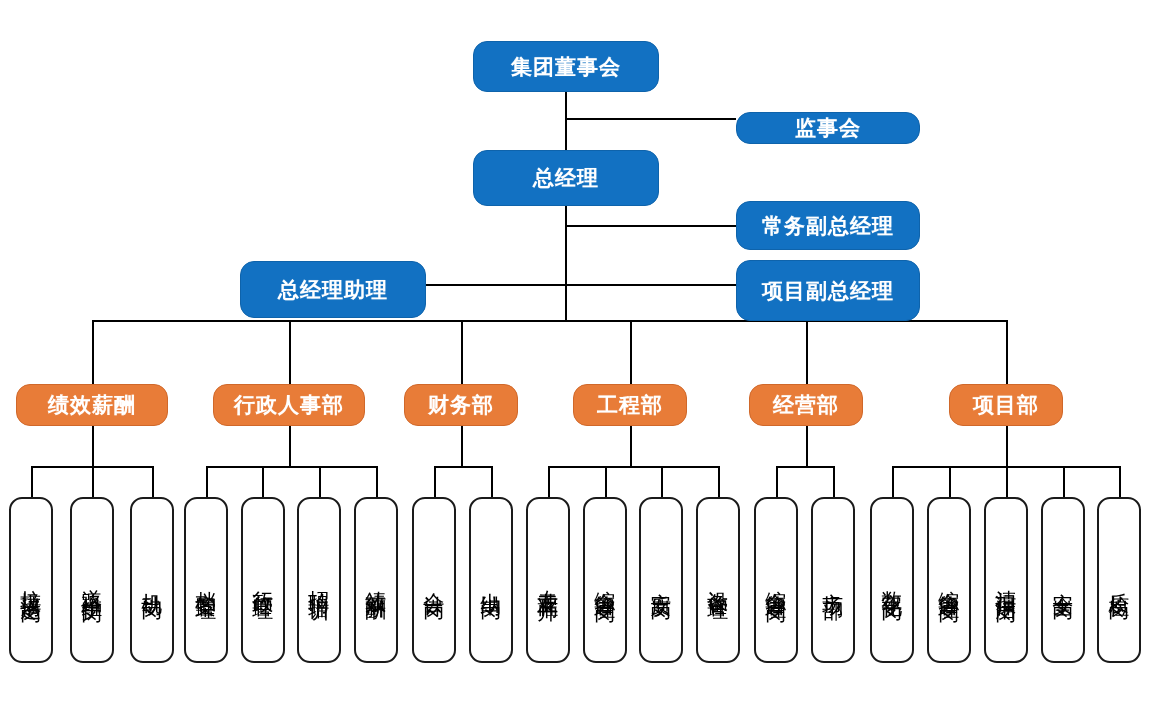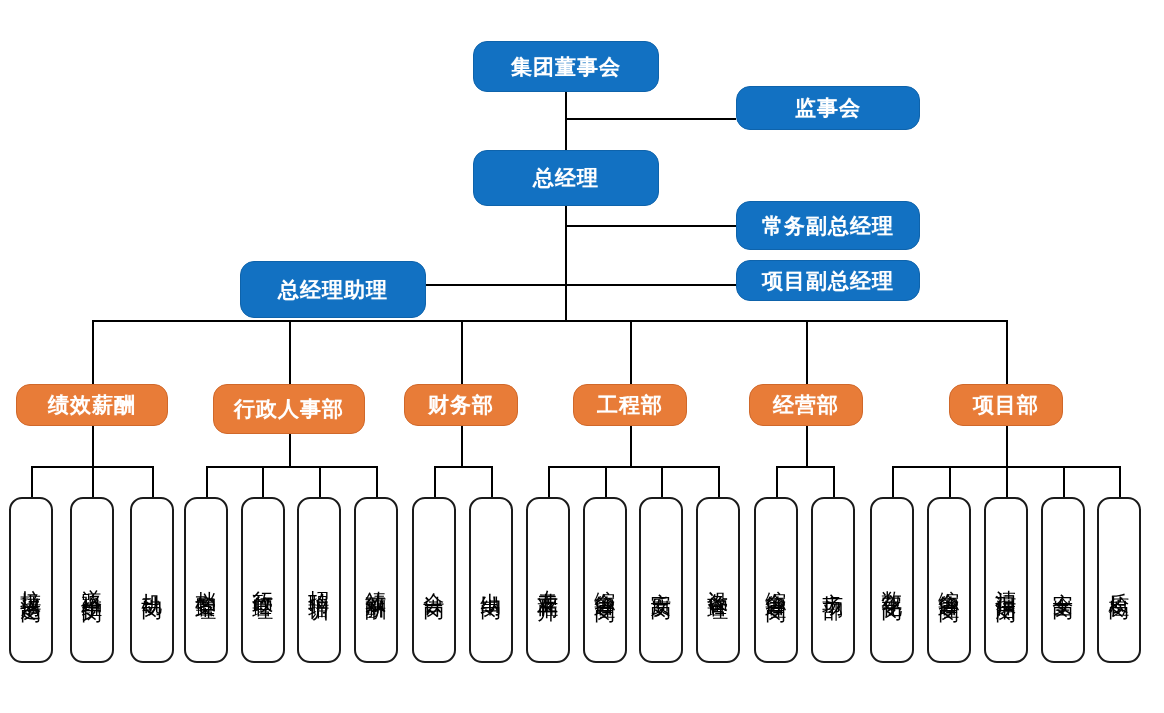--- a/index.html
+++ b/index.html
@@ -137,32 +137,32 @@
   <div class="line v" style="left:1006px; top:426px; height:40px;"></div>
   <div class="line h" style="left:892px; top:466px; width:228px;"></div>
   <div class="line v" style="left:892px;  top:466px; height:32px;"></div>
   <div class="line v" style="left:949px;  top:466px; height:32px;"></div>
   <div class="line v" style="left:1006px; top:466px; height:32px;"></div>
   <div class="line v" style="left:1063px; top:466px; height:32px;"></div>
   <div class="line v" style="left:1119px; top:466px; height:32px;"></div>
 
   <div class="node blue" style="left:473px; top:41px; width:186px; height:51px;">集团董事会</div>
 
-  <div class="node blue" style="left:736px; top:86px; width:184px; height:44px;font-family:Liberation Mono, monospace;">监事会</div>
+  <div class="node blue" style="left:736px; top:112px; width:184px; height:32px;font-family:Liberation Mono, monospace;">监事会</div>
 
   <div class="node blue" style="left:473px; top:150px; width:186px; height:56px;">总经理</div>
 
   <div class="node blue" style="left:736px; top:201px; width:184px; height:49px;">常务副总经理</div>
 
-  <div class="node blue" style="left:736px; top:260px; width:184px; height:41px;">项目副总经理</div>
+  <div class="node blue" style="left:736px; top:260px; width:184px; height:61px;">项目副总经理</div>
 
   <div class="node blue" style="left:240px; top:261px; width:186px; height:57px;">总经理助理</div>
 
   <div class="node orange" style="left:16px; top:384px; width:152px; height:42px;">绩效薪酬</div>
-  <div class="node orange" style="left:213px; top:384px; width:152px; height:50px;">行政人事部</div>
+  <div class="node orange" style="left:213px; top:384px; width:152px; height:42px;">行政人事部</div>
   <div class="node orange" style="left:404px; top:384px; width:114px; height:42px;">财务部</div>
   <div class="node orange" style="left:573px; top:384px; width:114px; height:42px;">工程部</div>
   <div class="node orange" style="left:749px; top:384px; width:114px; height:42px;">经营部</div>
   <div class="node orange" style="left:949px; top:384px; width:114px; height:42px;">项目部</div>
 
   <div class="leaf" style="left:9px;  top:497px; width:44px; height:166px;">
     <span class="vtext">垃圾清运岗</span>
     </div>
   <div class="leaf" style="left:70px; top:497px; width:44px; height:166px;">
     <span class="vtext">道路维护岗</span>

